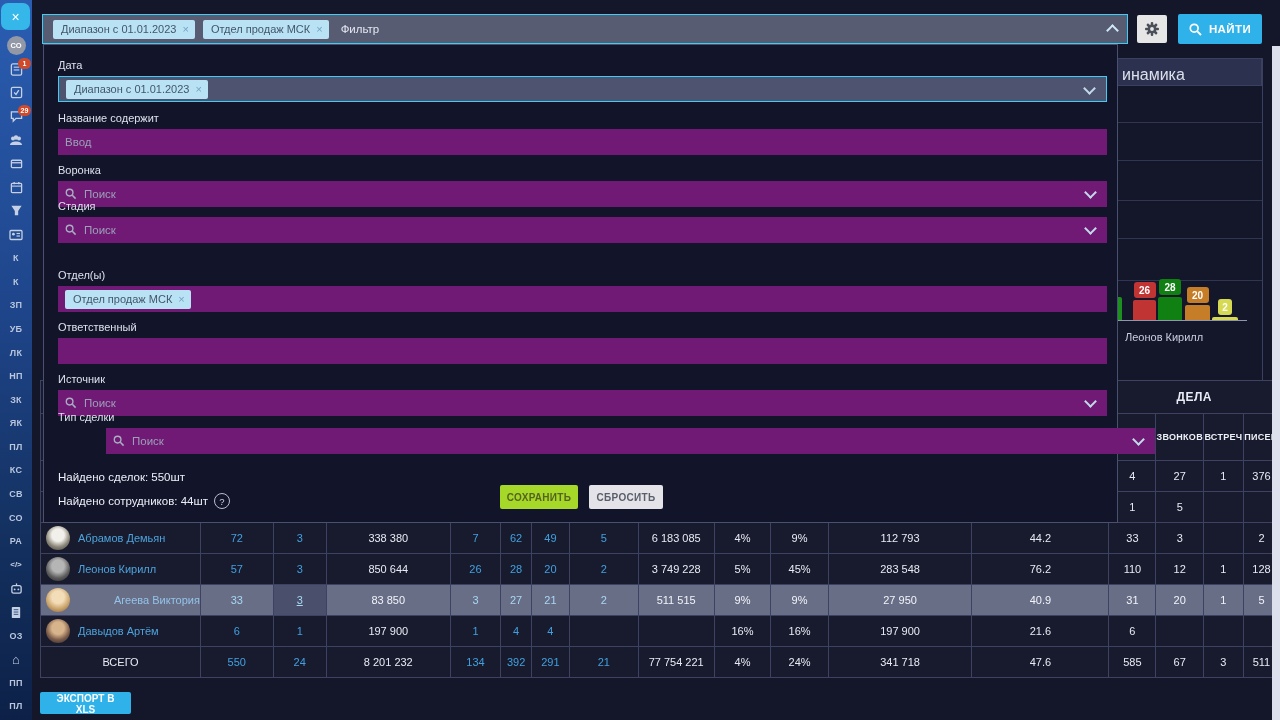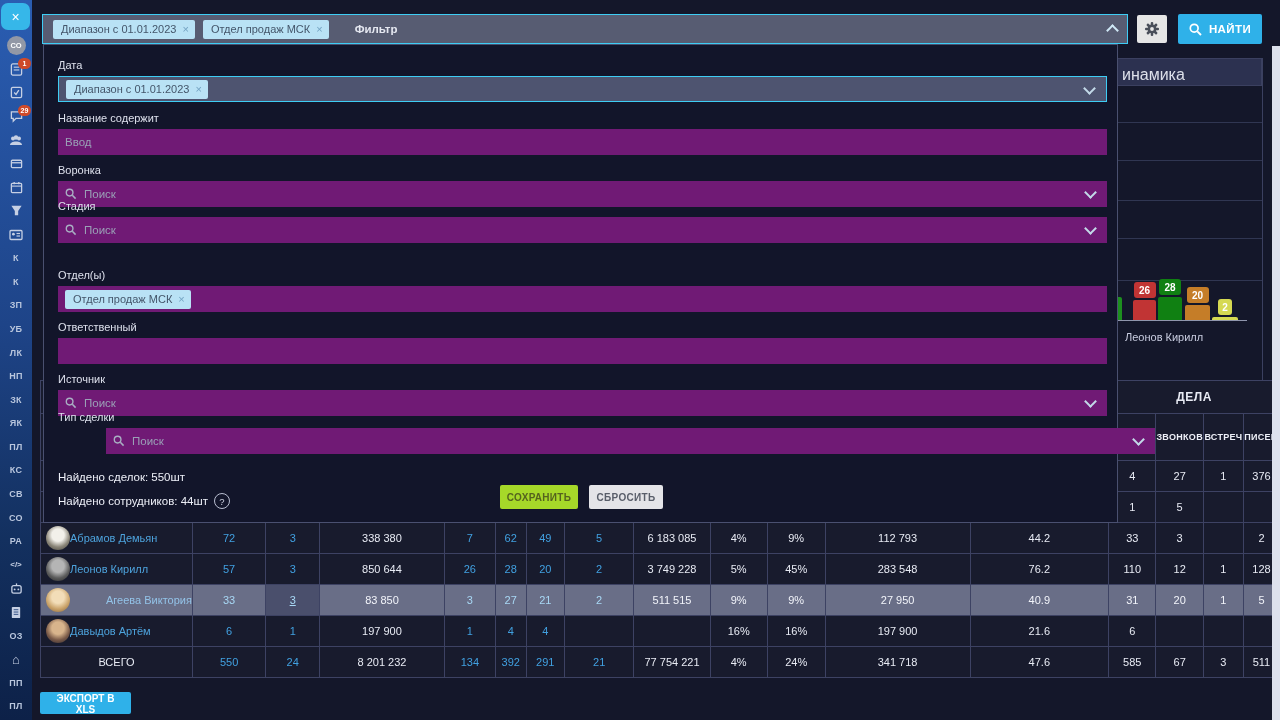--- a/index.html
+++ b/index.html
@@ -22,21 +22,21 @@
   .sb-code{font-size:8px;font-weight:bold;color:#c6d0e4;}
   .sb-uni{font-size:13px;color:#c6d0e4;line-height:1;}
   .sb-item svg{display:block;}
 
   
   .filterbar{position:absolute;left:42px;top:14px;width:1086px;height:30px;z-index:25;box-sizing:border-box;
              background:#575c72;border:1px solid #3ecdf5;display:flex;align-items:center;padding:0 10px;gap:8px;}
   .chip{background:#b9e2f5;color:#44566a;font-size:11px;border-radius:2px;padding:3px 6px 4px 8px;
         display:inline-flex;align-items:center;gap:6px;white-space:nowrap;}
   .chip-x{color:#73a3c2;font-size:11px;cursor:pointer;}
-  .fb-label{font-size:11.5px;color:#e4e7f0;margin-left:18px;font-weight:bold;}
+  .fb-label{font-size:11.5px;color:#e4e7f0;margin-left:4px;}
   .chev{width:7px;height:7px;border-right:2px solid #cfe8f6;border-bottom:2px solid #cfe8f6;display:inline-block;}
   .chev.up{transform:rotate(-135deg);margin-left:auto;margin-top:3px;}
   .chev.down{transform:rotate(45deg);margin-top:-3px;}
   .gearbtn{position:absolute;left:1137px;top:15px;width:30px;height:28px;z-index:25;background:#e6e6e6;border-radius:2px;
            display:flex;align-items:center;justify-content:center;cursor:pointer;}
   .findbtn{position:absolute;left:1178px;top:14px;width:84px;height:30px;z-index:25;background:#2fb1e9;border-radius:2px;
            color:#fff;font-weight:bold;font-size:11.5px;letter-spacing:.4px;display:flex;align-items:center;
            justify-content:center;gap:7px;cursor:pointer;}
 
   
@@ -75,21 +75,21 @@
                     text-align:center;padding:0;overflow:hidden;white-space:nowrap;color:#e8ebf4;}
   .grid tr.r-group{height:33px;}  .grid tr.r-group td{font-size:12px;font-weight:bold;letter-spacing:.5px;}
   .grid tr.r-head{height:47px;}   .grid tr.r-head th{font-size:9px;font-weight:bold;letter-spacing:.3px;color:#eef0f8;}
   .grid tr.r-body{height:31px;}
   .grid th.h-right{text-align:right;padding-right:3px;}
   .grid td.cyan{color:#41a0e0;}
   .grid tr.hl td{background:#696e87;color:#f2f4fa;}
   .grid tr.hl td.cyan{color:#a8d8f5;}
   .grid tr.hl td.cell-2{background:#4a4f6c;text-decoration:underline;}
   .grid td.c-name{text-align:left;}
-  .name-wrap{display:flex;align-items:center;gap:0;padding-left:5px;}
+  .name-wrap{display:flex;align-items:center;gap:8px;padding-left:5px;}
   .name-txt{color:#4da3dd;}
   .grid tr.hl .name-txt{color:#93c3e8;margin-left:36px;}
   .av{width:24px;height:24px;border-radius:50%;flex:none;}
   .av0{background:radial-gradient(circle at 50% 38%,#f2f0ea 0 32%,#8a8578 62%,#3c3a34 100%);}
   .av1{background:radial-gradient(circle at 50% 38%,#b5b5b5 0 32%,#5c5c5c 62%,#222 100%);}
   .av2{background:radial-gradient(circle at 50% 38%,#f2ddb8 0 32%,#caa36a 62%,#7d5c36 100%);}
   .av3{background:radial-gradient(circle at 50% 38%,#d8b48c 0 32%,#7a5a48 62%,#23222e 100%);}
   .c-total{color:#e8ebf4;}
 
   .exportbtn{position:absolute;left:40px;top:692px;width:91px;height:22px;z-index:2;background:#2fb1e9;border:none;

